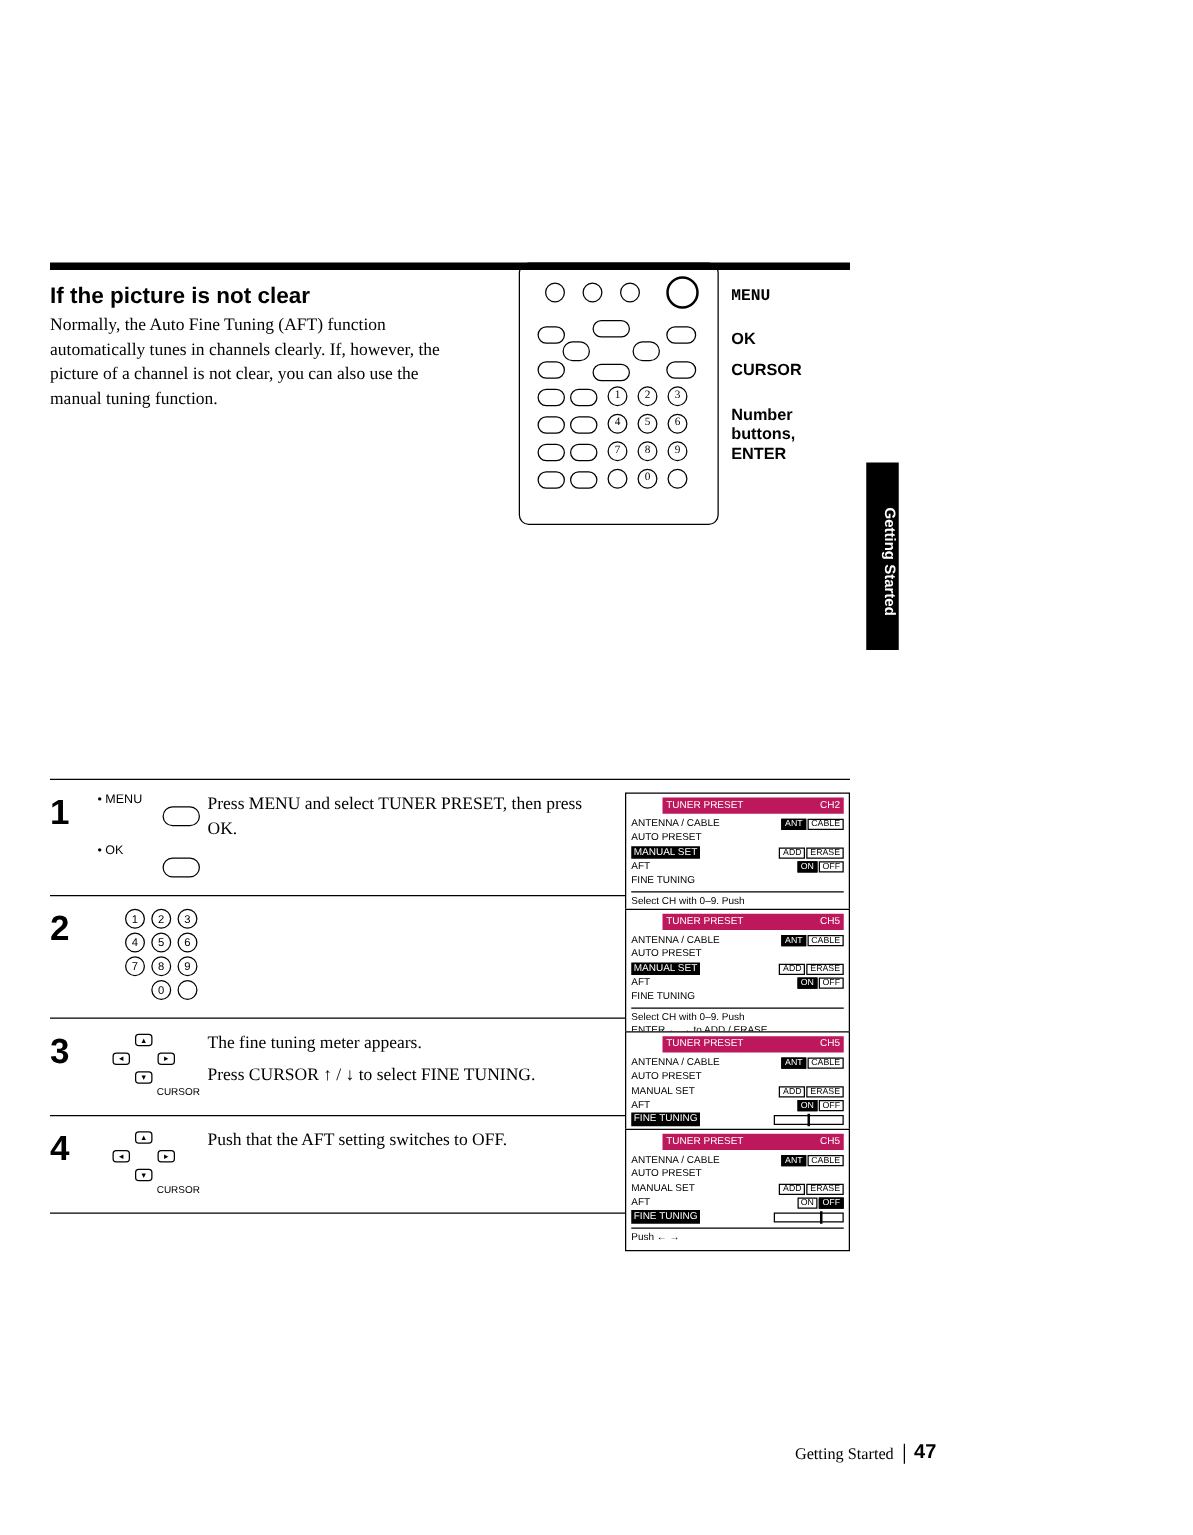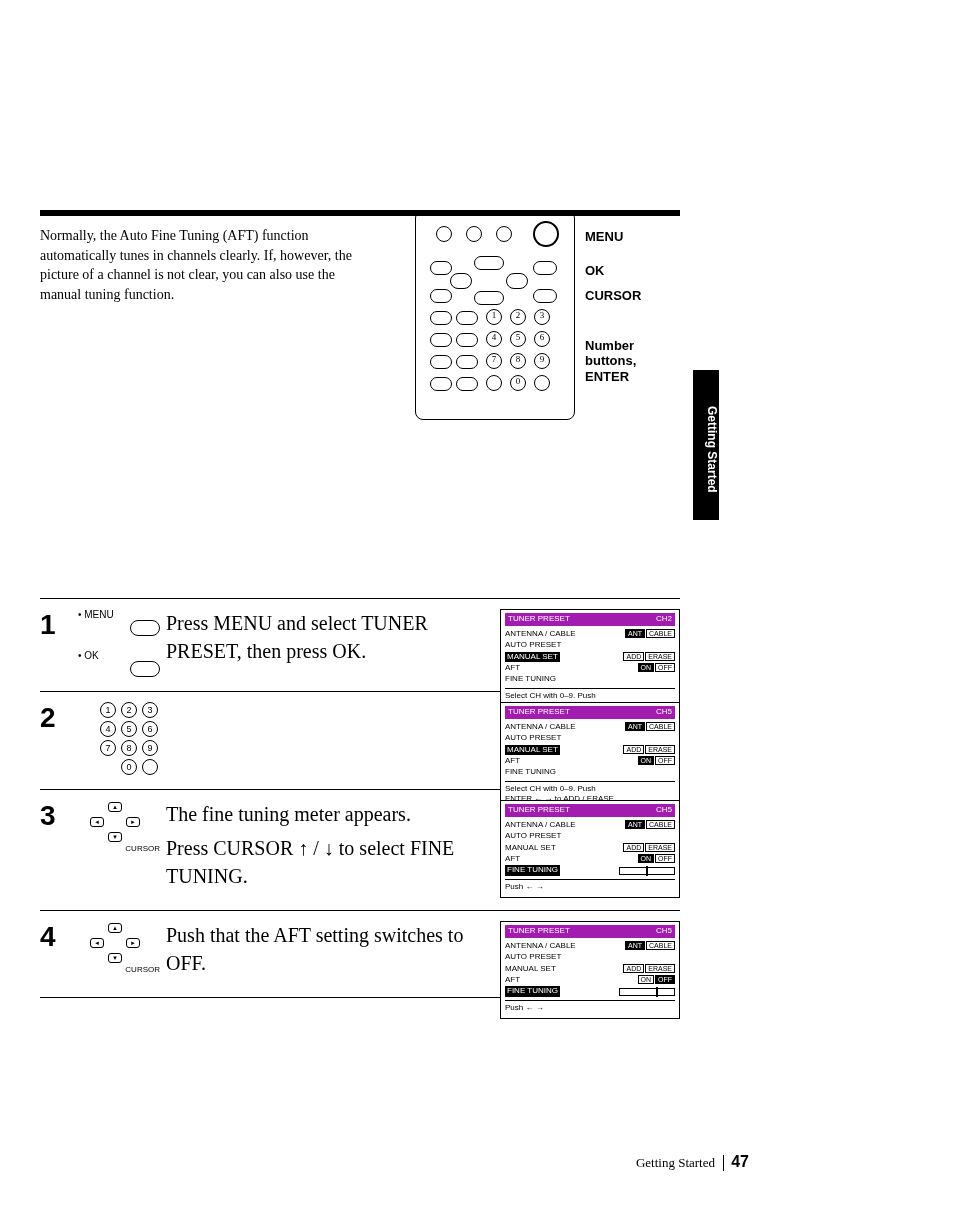--- a/index.html
+++ b/index.html
@@ -11,24 +11,24 @@
   .remote { width: 160px; height: 210px; border: 1.5px solid #000; border-radius: 8px; position: relative; }
   .rbtn { position: absolute; border: 1.5px solid #000; background: #fff; }
   .circle { border-radius: 50%; }
   .oval { border-radius: 8px; }
   .remote-labels { position: absolute; left: 170px; top: 15px; font-family: Arial, sans-serif; font-weight: bold; font-size: 13px; line-height: 1.2; }
   .remote-labels div { margin-bottom: 8px; }
   .divider { border-top: 1px solid #000; margin: 14px 0 10px 0; width: 640px; }
   .step { display: flex; align-items: flex-start; position: relative; margin-bottom: 6px; }
   .step-num { font-family: Arial, sans-serif; font-weight: bold; font-size: 28px; width: 30px; flex-shrink: 0; }
   .step-icon { width: 90px; flex-shrink: 0; font-size: 10px; font-family: Arial, sans-serif; display:flex; flex-direction:column; align-items:flex-end; }
-  .step-text { font-size: 20px; line-height: 1.4; width: 300px; margin-left: 6px; }
+  .step-text { font-size: 14px; line-height: 1.4; width: 300px; margin-left: 6px; }
   .step-text p { margin-bottom: 6px; }
   .osd { position: absolute; left: 460px; top: 0; width: 180px; border: 1.5px solid #000; padding: 3px 4px 5px 4px; font-family: Arial, sans-serif; font-size: 8px; line-height: 1.3; background: #fff; }
-  .osd-title { background: #a21caf; color: #fff; padding: 1px 3px; display: flex; justify-content: space-between; margin-bottom: 3px; }
+  .osd-title { background: #be185d; color: #fff; padding: 1px 3px; display: flex; justify-content: space-between; margin-bottom: 3px; margin-left: 25px; }
   .osd-row { display: flex; justify-content: space-between; align-items: center; margin-bottom: 1px; }
   .osd-opt { border: 1px solid #000; padding: 0 2px; font-size: 7px; margin-left: 1px; }
   .osd-opt.sel { background: #000; color: #fff; }
   .osd-label.sel { background: #000; color: #fff; padding: 0 2px; }
   .osd-hint { border-top: 1px solid #000; margin-top: 3px; padding-top: 2px; }
   .meter { border:1px solid #000; width:56px; height:8px; margin-left:auto; position:relative; display:flex; align-items:center; justify-content:center; }
   .meter .pin { width:2px; height:10px; background:#000; }
   .footer { position: absolute; right: 230px; top: 1155px; font-size: 13px; border-right: 1px solid #000; padding-right: 8px;}
   .page-num { position: absolute; right: 205px; top: 1153px; font-size: 16px; font-weight: bold; font-family: Arial, sans-serif;}
   .tab { position: absolute; right: 235px; top: 370px; width: 26px; height: 150px; background: #000; color: #fff; font-family: Arial, sans-serif; font-weight: bold; font-size: 12px; writing-mode: vertical-rl; text-align: center; padding-top: 8px; }
@@ -39,20 +39,21 @@
   .numgrid { display:grid; grid-template-columns:repeat(3,18px); gap:3px; font-size:9px; justify-content:center; }
   .numgrid span { width:16px; height:16px; border:1px solid #000; border-radius:50%; display:flex; align-items:center; justify-content:center; }
 </style>
 </head>
 <body>
 
 <div class="hr-top"></div>
 
 <div class="page">
   <div style="height:16px"></div>
+  <div class="title">If the picture is not clear</div>
   <div class="intro">Normally, the Auto Fine Tuning (AFT) function automatically tunes in channels clearly. If, however, the picture of a channel is not clear, you can also use the manual tuning function.</div>
 
   <div class="remote-area">
     <div class="remote">
 
       <div class="rbtn circle" style="left:20px; top:15px; width:16px; height:16px;"></div>
       <div class="rbtn circle" style="left:50px; top:15px; width:16px; height:16px;"></div>
       <div class="rbtn circle" style="left:80px; top:15px; width:16px; height:16px;"></div>
       <div class="rbtn circle" style="left:117px; top:10px; width:26px; height:26px; border-width:2.5px;"></div>
 
@@ -80,24 +81,24 @@
       <div class="rbtn circle" style="left:70px; top:142px; width:16px;height:16px; font-size:9px; text-align:center;">7</div>
       <div class="rbtn circle" style="left:94px; top:142px; width:16px;height:16px; font-size:9px; text-align:center;">8</div>
       <div class="rbtn circle" style="left:118px; top:142px; width:16px;height:16px; font-size:9px; text-align:center;">9</div>
       <div class="rbtn oval" style="left:14px; top:166px; width:22px;height:14px;"></div>
       <div class="rbtn oval" style="left:40px; top:166px; width:22px;height:14px;"></div>
       <div class="rbtn circle" style="left:70px; top:164px; width:16px;height:16px;"></div>
       <div class="rbtn circle" style="left:94px; top:164px; width:16px;height:16px; font-size:9px; text-align:center;">0</div>
       <div class="rbtn circle" style="left:118px; top:164px; width:16px;height:16px;"></div>
     </div>
     <div class="remote-labels">
-      <div style="margin-top:4px;">MENU</div>
+      <div style="margin-top:4px;font-family:Liberation Mono, monospace;">MENU</div>
       <div style="margin-top:18px;">OK</div>
       <div style="margin-top:10px;">CURSOR</div>
-      <div style="margin-top:34px; width:70px;">Number buttons, ENTER</div>
+      <div style="margin-top:20px; width:70px;">Number buttons, ENTER</div>
     </div>
   </div>
 
   <div style="height:10px; clear:both;"></div>
   <div class="divider" style="margin-top:220px;"></div>
 
   <div class="step">
     <div class="step-num">1</div>
     <div class="step-icon">
       <div style="align-self:flex-start; margin-left:8px;">• MENU</div>

